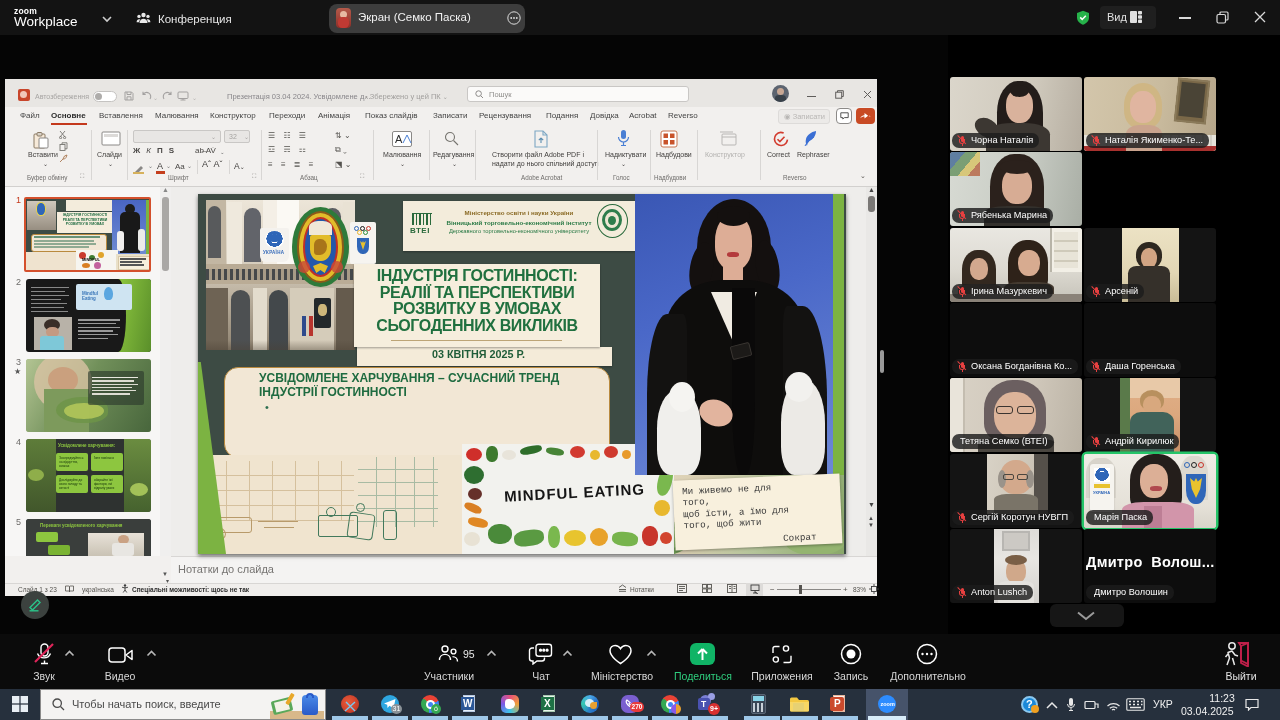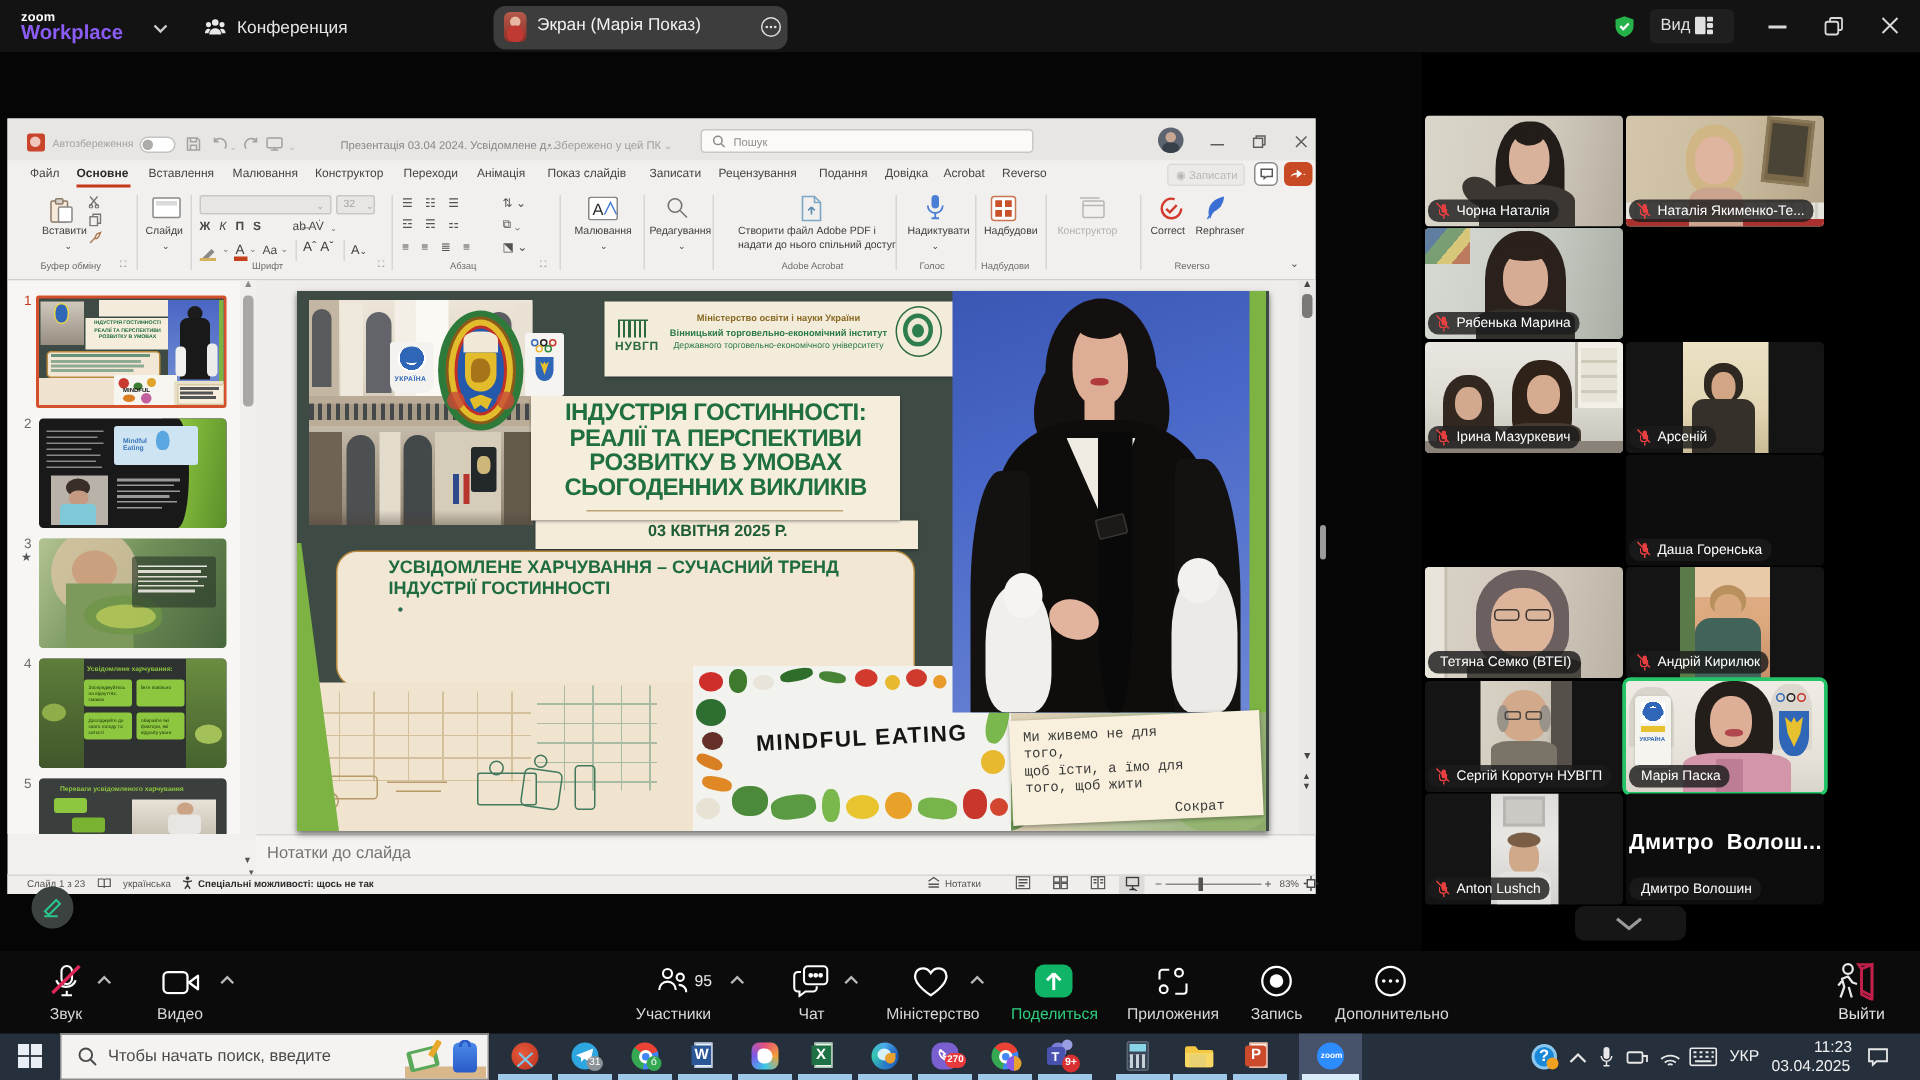--- a/index.html
+++ b/index.html
@@ -15,39 +15,39 @@
 .mi i{position:absolute;left:2px;top:3.5px;width:6px;height:5px;border:1px solid #e84040;border-top:none;border-radius:0 0 4px 4px}
 .mi b{position:absolute;left:4.6px;top:8.2px;width:1px;height:2px;background:#e84040}
 .zl{position:absolute;top:36px;color:#d8d8d8;font-size:10.5px;text-align:center;white-space:nowrap;transform:translateX(-50%)}
 .chv{position:absolute;width:11px;height:7px}
 </style>
 </head>
 <body>
 
 <div class="ab" id="topbar" style="left:0;top:0;width:1280px;height:35px;background:#131313">
   <div class="tx" style="left:14px;top:6px;color:#fff;font-size:8.5px;font-weight:bold;letter-spacing:.2px">zoom</div>
-  <div class="tx" style="left:14px;top:14px;color:#8b5cf6;font-size:13.5px;font-weight:bold">Workplace</div>
+  <div class="tx" style="left:14px;top:14px;color:#ffffff;font-size:13.5px;font-weight:normal">Workplace</div>
   <svg class="ab" style="left:101px;top:15px" width="12" height="8" viewBox="0 0 12 8">
       <path d="M2 2l4 4 4-4" stroke="#ccc" stroke-width="1.6" fill="none"></path>
     </svg>
   <svg class="ab" style="left:136px;top:11px" width="15" height="15" viewBox="0 0 15 15" fill="#e8e8e8">
       <circle cx="7.5" cy="4" r="2.2"></circle>
       <circle cx="3" cy="5.4" r="1.7"></circle>
       <circle cx="12" cy="5.4" r="1.7"></circle>
       <path d="M3.5 12c0-2.4 1.8-4.2 4-4.2s4 1.8 4 4.2z"></path>
       <path d="M0.6 11.2c0-1.8 1.1-3 2.4-3 .5 0 1 .2 1.4.4-.8.8-1.3 1.8-1.4 2.6z"></path>
       <path d="M14.4 11.2c0-1.8-1.1-3-2.4-3-.5 0-1 .2-1.4.4.8.8 1.3 1.8 1.4 2.6z"></path>
     </svg>
   <div class="tx" style="left:158px;top:13px;color:#e6e6e6;font-size:11.5px">Конференция</div>
   <div class="ab" style="left:329px;top:4px;width:196px;height:29px;background:#3d3d3d;border-radius:8px">
     <div class="ab" style="left:7px;top:4px;width:15px;height:20px;border-radius:4px;background:linear-gradient(#b45a4a,#8e2f28);overflow:hidden">
         <div class="ab" style="left:4px;top:3px;width:7px;height:7px;border-radius:50%;background:#e7b9a2"></div>
         <div class="ab" style="left:2px;top:9px;width:11px;height:11px;border-radius:40%;background:#c03a33"></div>
       </div>
-    <div class="tx" style="left:29px;top:7px;color:#f2f2f2;font-size:11.5px">Экран (Марія Показ)</div>
+    <div class="tx" style="left:29px;top:7px;color:#f2f2f2;font-size:11.5px">Экран (Семко Паска)</div>
     <svg class="ab" style="left:178px;top:7px" width="14" height="14" viewBox="0 0 14 14">
         <circle cx="7" cy="7" r="6.2" stroke="#ddd" fill="none"></circle>
         <circle cx="4.2" cy="7" r=".9" fill="#ddd"></circle>
         <circle cx="7" cy="7" r=".9" fill="#ddd"></circle>
         <circle cx="9.8" cy="7" r=".9" fill="#ddd"></circle>
       </svg>
   </div>
   <svg class="ab" style="left:1076px;top:10px" width="14" height="15" viewBox="0 0 14 15">
       <path d="M7 .8L13 3v4.5c0 3.4-2.6 6-6 7.2C3.6 13.5 1 10.9 1 7.5V3z" fill="#26b24a"></path>
       <path d="M4.2 7.4l2 2 3.6-3.7" stroke="#fff" stroke-width="1.5" fill="none"></path>
@@ -525,21 +525,21 @@
       <div class="ab" style="left:10px;top:19px;width:6px;height:9px;background:#e8c22e;clip-path:polygon(50% 100%,100% 0,65% 20%,50% 0,35% 20%,0 0)"></div>
     </div>
 
     <div class="ab" style="left:116px;top:104px;width:17px;height:30px;background:#23282b;border-radius:2px">
         <div class="ab" style="left:4px;top:6px;width:9px;height:12px;background:#cdb67a;border-radius:40%"></div>
       </div>
 
     <div class="ab" style="left:205px;top:7px;width:235px;height:50px;background:#f3ecdb;box-shadow:0 1px 2px rgba(0,0,0,.3)">
       <div class="ab" style="left:6px;top:10px;width:26px;height:30px">
         <div class="ab" style="left:3px;top:2px;width:20px;height:12px;background:repeating-linear-gradient(90deg,#2a6a3c 0 1.5px,transparent 1.5px 3.5px);border-top:1.5px solid #2a6a3c"></div>
-        <div class="tx" style="left:1px;top:15px;font-size:8px;color:#2a6a3c;font-weight:bold;letter-spacing:.5px">НУВГП</div>
+        <div class="tx" style="left:1px;top:15px;font-size:8px;color:#2a6a3c;font-weight:bold;letter-spacing:.5px">ВТЕІ</div>
       </div>
       <div class="tx" style="left:32px;top:8px;font-size:6.2px;color:#8a6a24;font-weight:bold;width:168px;text-align:center;white-space:normal">Міністерство освіти і науки України</div>
       <div class="tx" style="left:32px;top:18px;font-size:6.2px;color:#2a7a46;font-weight:bold;width:168px;text-align:center;white-space:normal">Вінницький торговельно-економічний інститут</div>
       <div class="tx" style="left:32px;top:27px;font-size:5.8px;color:#2a7a46;width:168px;text-align:center;white-space:normal">Державного торговельно-економічного університету</div>
     </div>
 
     <div class="ab" style="left:399px;top:10px;width:31px;height:34px;border-radius:50%;background:#f3ecdb;border:1.3px solid #2a6a3c">
       <div class="ab" style="left:4px;top:4px;width:20px;height:22px;border-radius:50%;border:3px solid #2e7d4c;background:#eee7d4"></div>
       <div class="ab" style="left:10px;top:10.5px;width:8px;height:9px;border-radius:50%;background:#2e7d4c"></div>
     </div>
@@ -701,20 +701,26 @@
     <div class="ab" style="left:38px;top:0;width:57px;height:74px;background:linear-gradient(#ece2c4 0%,#e2d6b4 60%,#c9bc96 100%)"></div>
     <div class="ab" style="left:52px;top:14px;width:26px;height:26px;border-radius:48% 48% 40% 40%;background:#2e2820"></div>
     <div class="ab" style="left:57px;top:20px;width:16px;height:20px;border-radius:46%;background:#d2a584"></div>
     <div class="ab" style="left:44px;top:38px;width:42px;height:36px;border-radius:20% 20% 0 0;background:#35302a"></div>
     <div class="nb"><span class="mi">
           <i></i>
           <b></b>
         </span>Арсеній</div>
   </div>
 
+  <div class="tile" style="left:2px;top:268px;background:#0d0d0d">
+    <div class="nb"><span class="mi">
+          <i></i>
+          <b></b>
+        </span>Оксана Богданівна Ко...</div>
+  </div>
   <div class="tile" style="left:2px;top:343px">
     <div class="ab" style="left:0;top:0;width:132px;height:74px;background:linear-gradient(100deg,#d9d2c6 0%,#cfc7ba 60%,#bab2a4 100%)"></div>
     <div class="ab" style="left:0;top:0;width:15px;height:74px;background:#e9e4da;border-right:2px solid #c4bdb0"></div>
     <div class="ab" style="left:34px;top:2px;width:62px;height:62px;border-radius:46% 46% 30% 30%;background:#6b5f60"></div>
     <div class="ab" style="left:44px;top:14px;width:42px;height:46px;border-radius:46%;background:#dcb49a"></div>
     <div class="ab" style="left:46px;top:28px;width:17px;height:8px;border:1.4px solid #3a3430;border-radius:3px"></div>
     <div class="ab" style="left:67px;top:28px;width:17px;height:8px;border:1.4px solid #3a3430;border-radius:3px"></div>
     <div class="ab" style="left:28px;top:60px;width:76px;height:14px;border-radius:30% 30% 0 0;background:#4a4640"></div>
     <div class="nb nm">Тетяна Семко (ВТЕІ)</div>
   </div>

